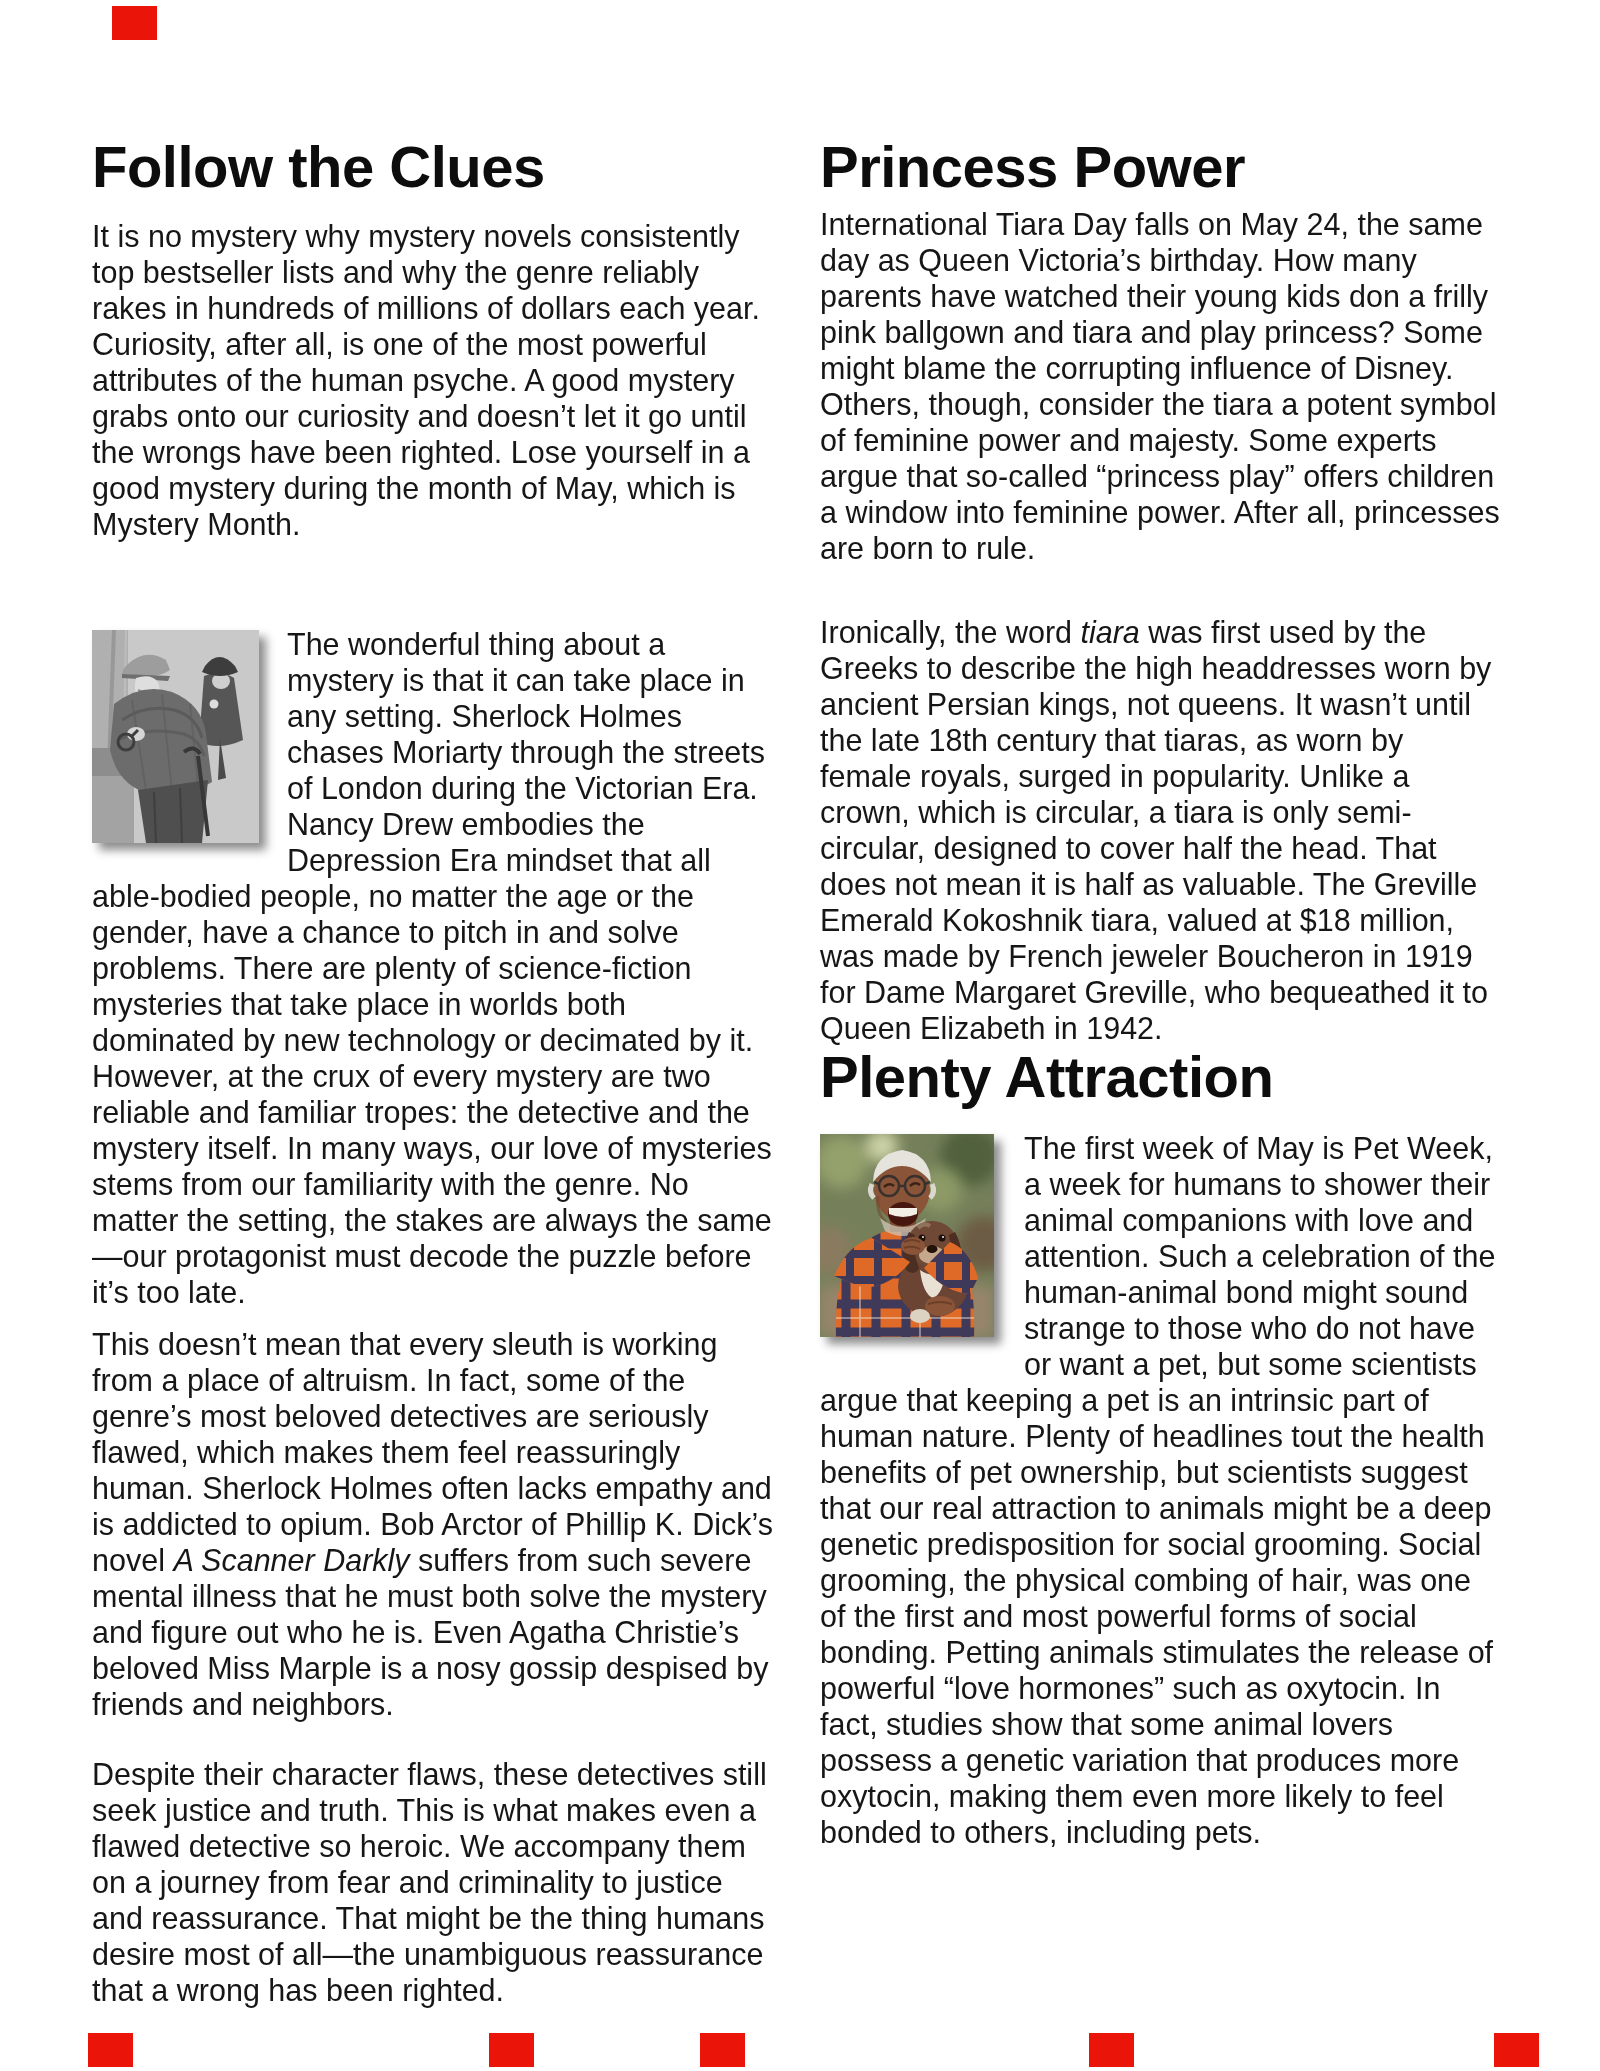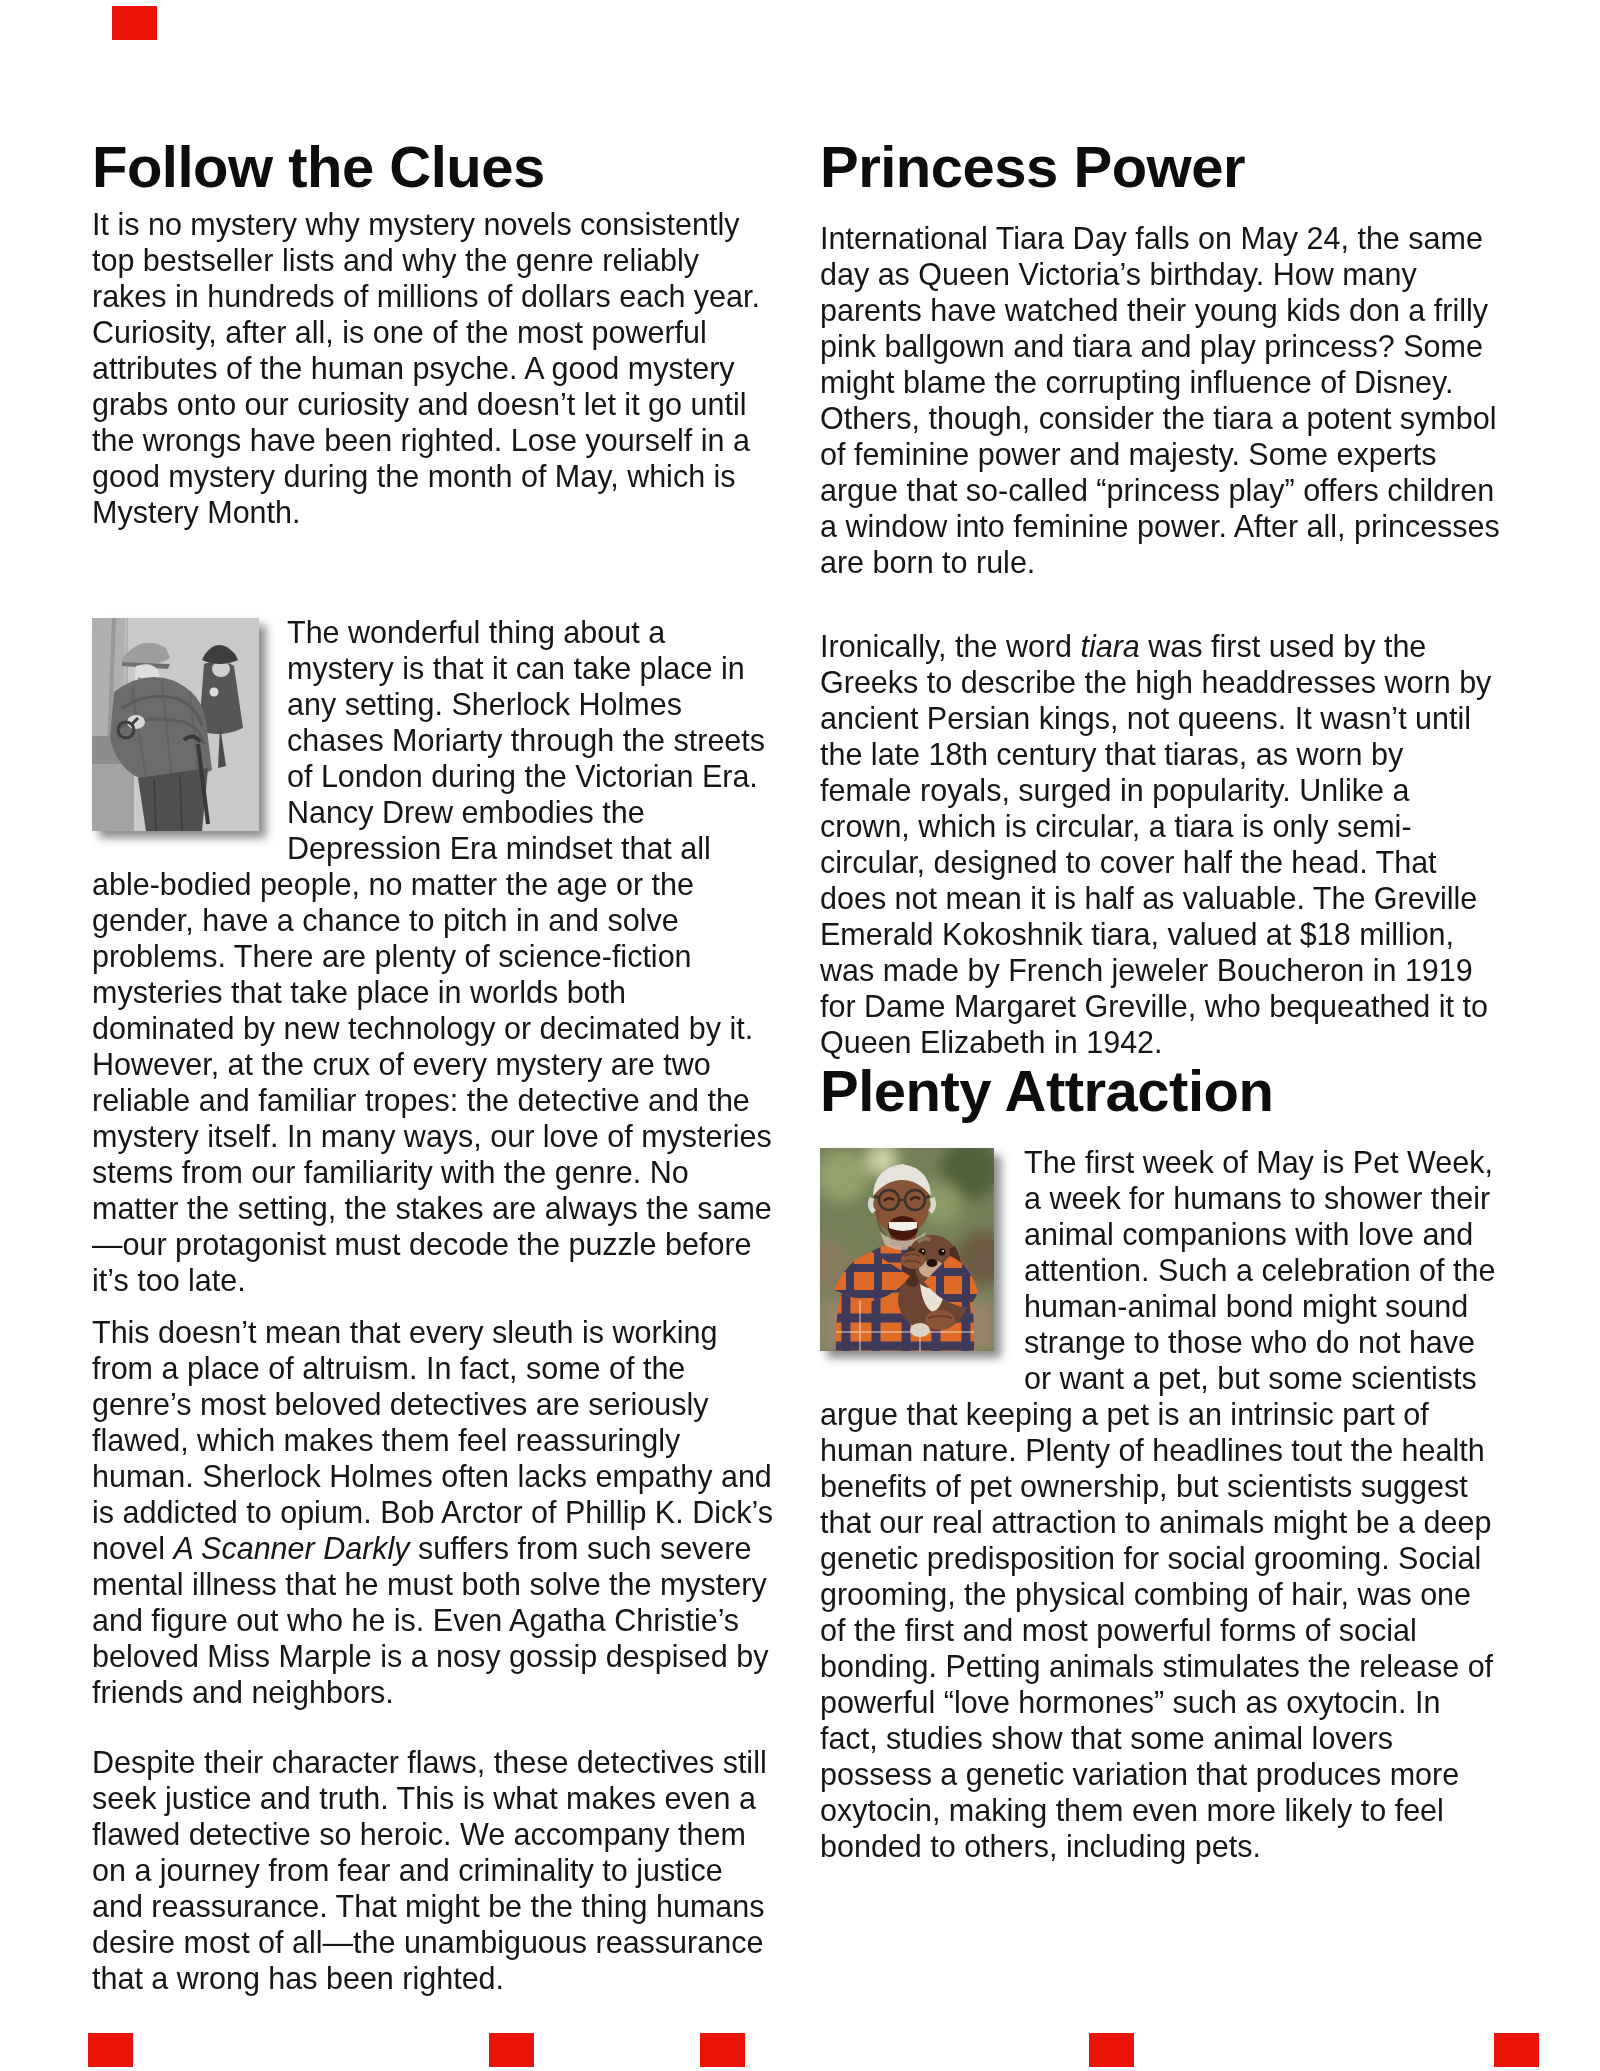--- a/index.html
+++ b/index.html
@@ -17,25 +17,25 @@
   .col h1 {
     margin:0; font-size:58px; line-height:62px;
     font-weight:bold; color:#0d0d0d; letter-spacing:-0.5px;
   }
   .col h1.first   { margin-top:136px; }
   .col h1.section { margin-top:0; }
   .col p {
     margin:0; font-size:30.5px; line-height:36px;
     color:#161616; text-align:left;
   }
-  .col.left  p.p1 { margin-top:8px; }
+  .col.left  p.p1 { margin-top:20px; }
   .col.left  p.p2 { margin-top:84px; }
   .col.left  p.p3 { margin-top:16px; }
   .col.left  p.p4 { margin-top:34px; }
-  .col.right p.p1 { margin-top:22px; }
+  .col.right p.p1 { margin-top:8px; }
   .col.right p.p2 { margin-top:48px; }
   .col.right p.p3 { margin-top:22px; }
   .img-wrap {
     float:left; display:block;
     box-shadow:7px 7px 9px rgba(0,0,0,0.45);
     background:#cccccc; line-height:0;
   }
   .img-wrap.sherlock { width:167px; height:213px; margin:4px 28px 26px 0; }
   .img-wrap.petphoto { width:174px; height:203px; margin:4px 30px 38px 0; }
   .img-wrap svg { display:block; }

